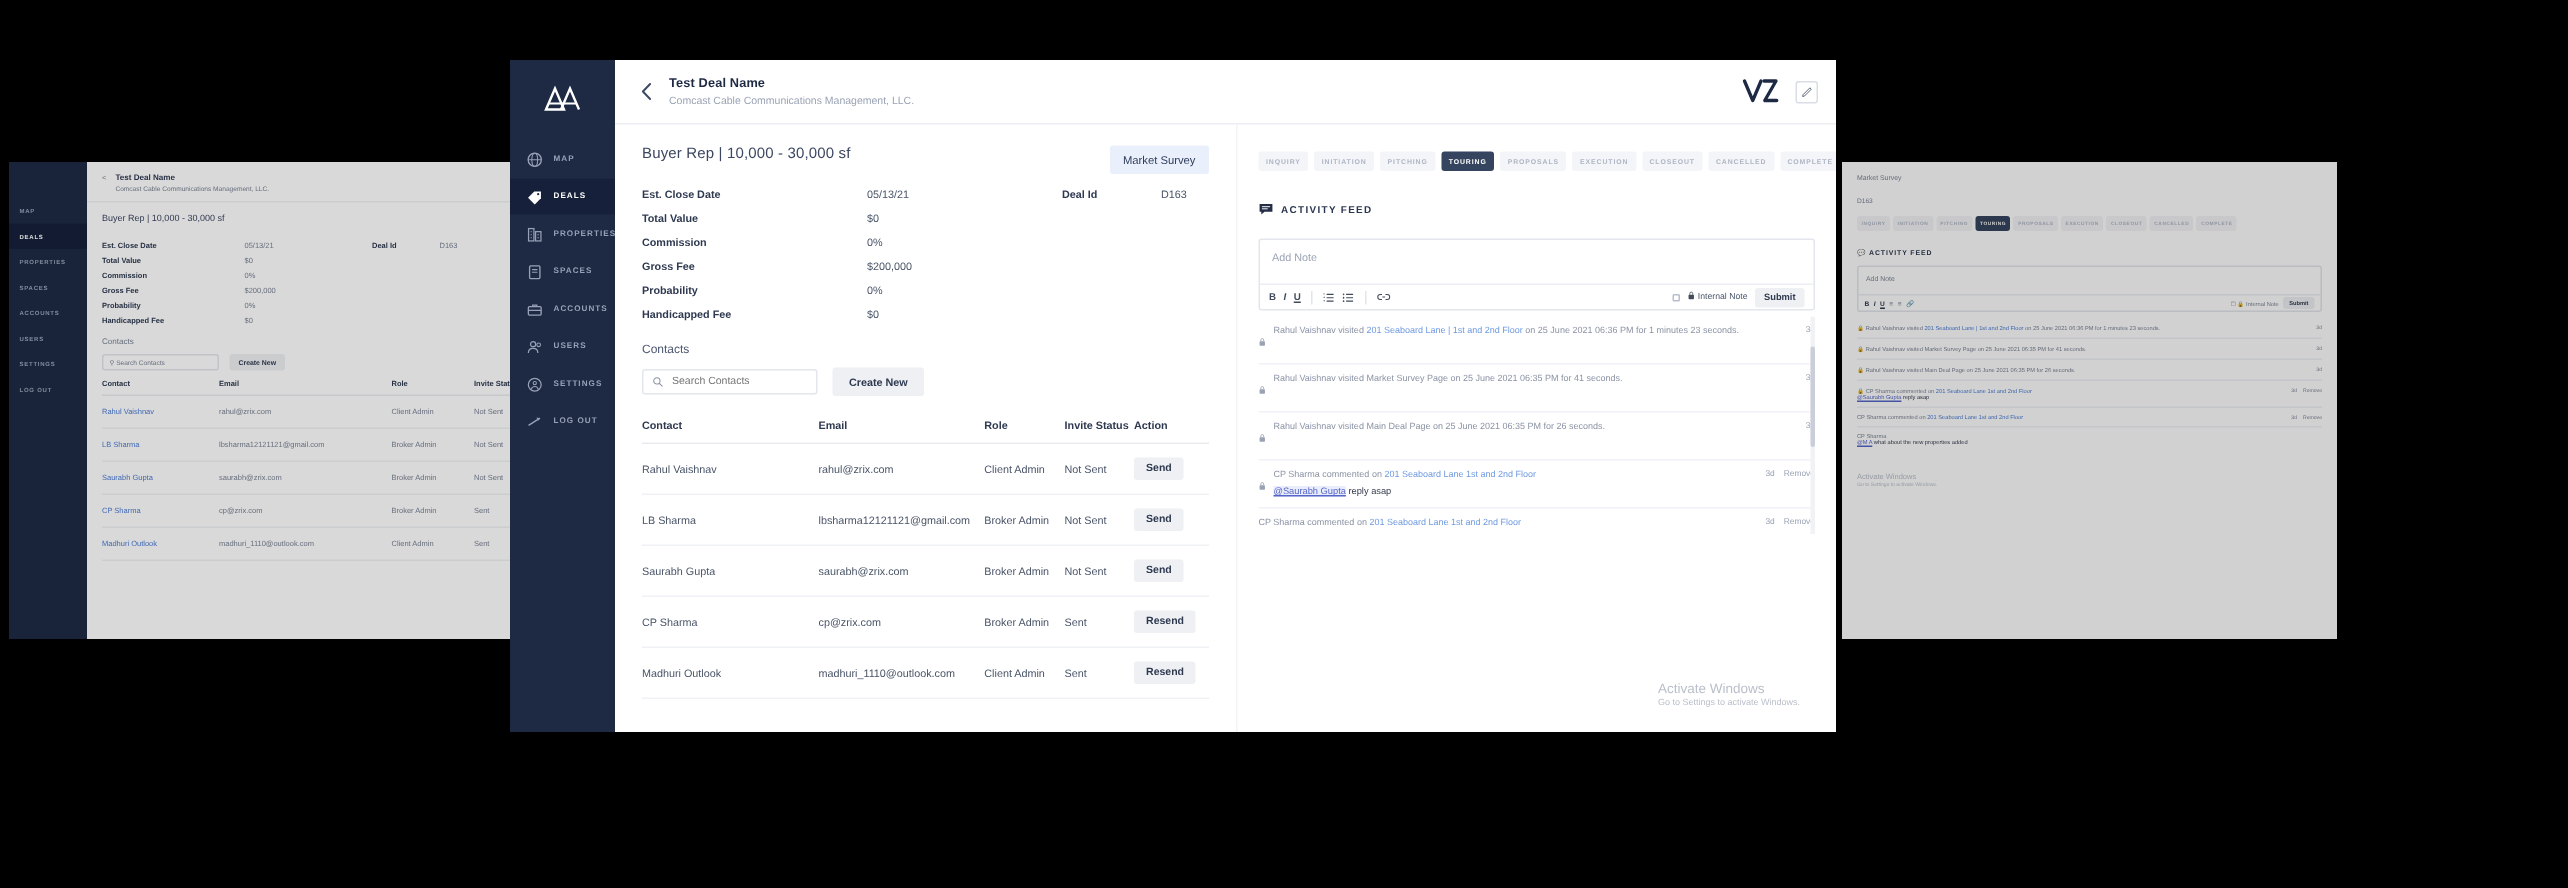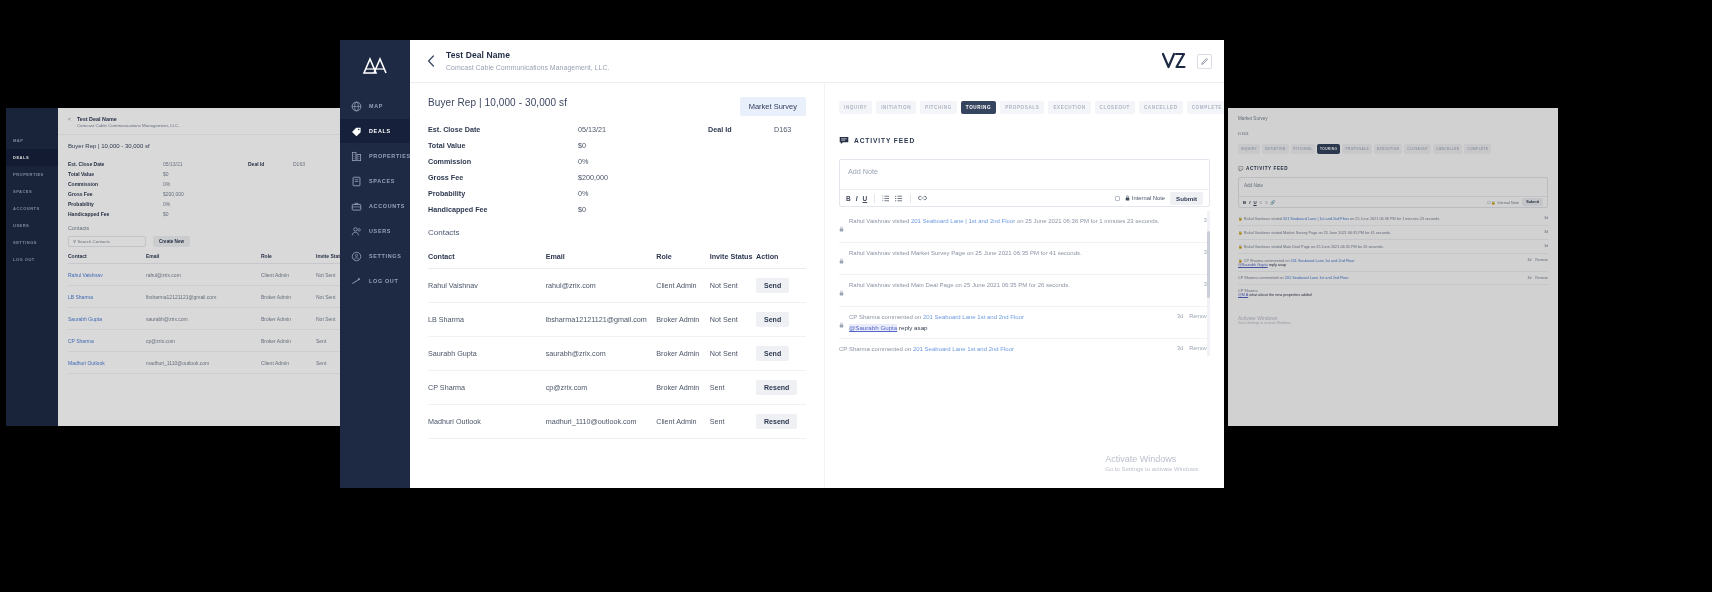--- a/index.html
+++ b/index.html
@@ -734,20 +734,32 @@
             <div class="kv-value">0%</div>
           </div>
           <div class="kv-row">
             <div class="kv-label">Handicapped Fee</div>
             <div class="kv-value">$0</div>
           </div>
         </div>
 
         <div class="contacts-title">Contacts</div>
 
+        <div class="contacts-bar">
+          <div class="search-box">
+            <span class="mag">
+              <svg width="7" height="7" viewBox="0 0 12 12">
+                  <circle cx="5" cy="5" r="3.6" fill="none" stroke="#8b93a4" stroke-width="1.2"></circle>
+                  <path d="M7.8 7.8 L11 11" stroke="#8b93a4" stroke-width="1.2" stroke-linecap="round"></path>
+                </svg>
+            </span>
+            <input type="text" value="" placeholder="Search Contacts" style="">
+          </div>
+          <div class="create-new">Create New</div>
+        </div>
 
         <table class="contacts">
           <thead>
             <tr>
               <th class="col-c">Contact</th>
               <th class="col-e">Email</th>
               <th class="col-r">Role</th>
               <th class="col-i">Invite Status</th>
               <th class="col-a">Action</th>
             </tr>

